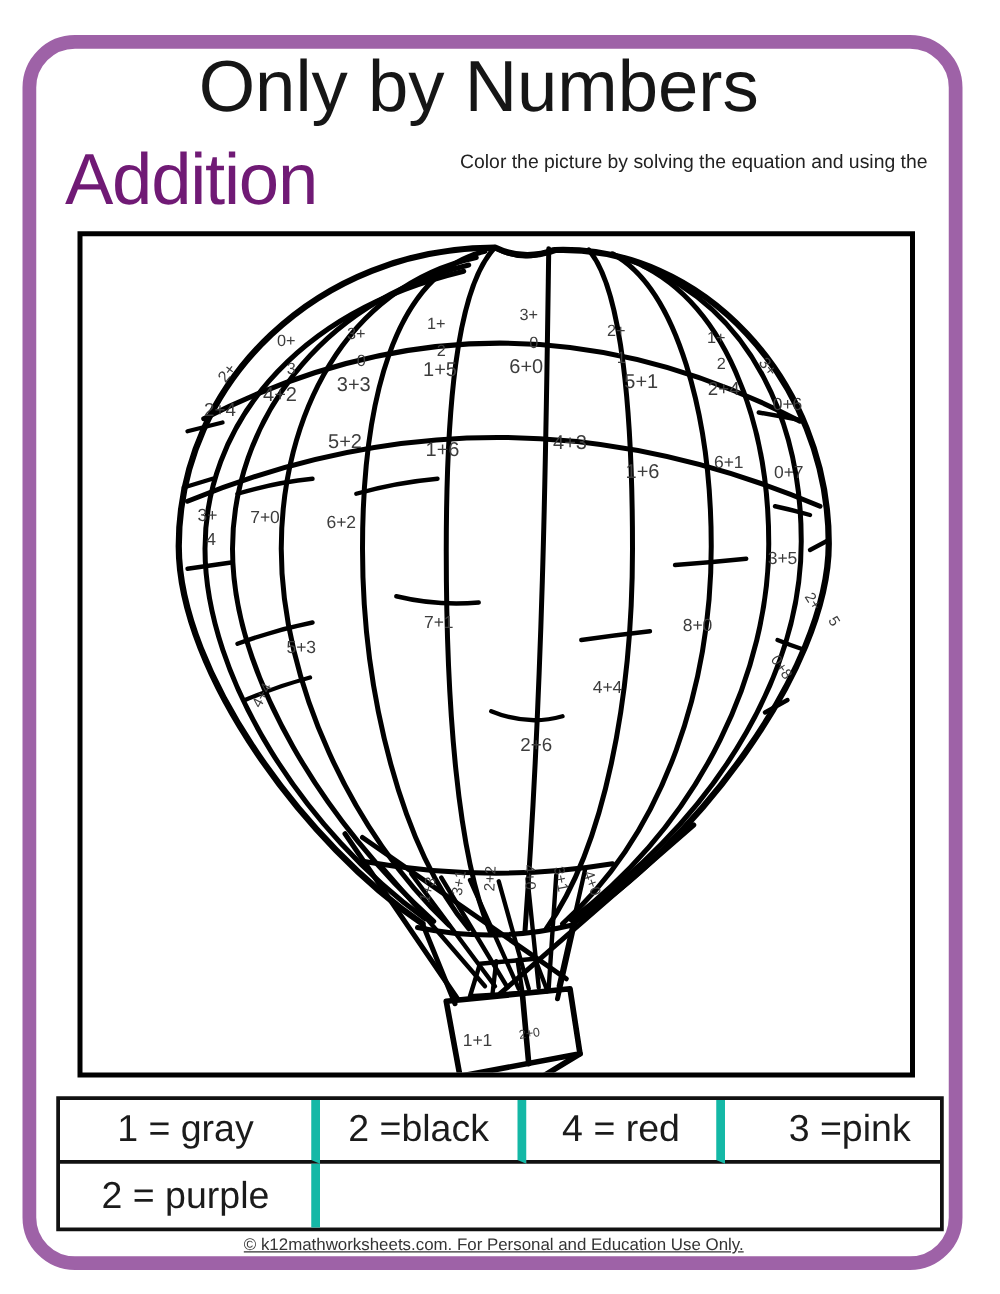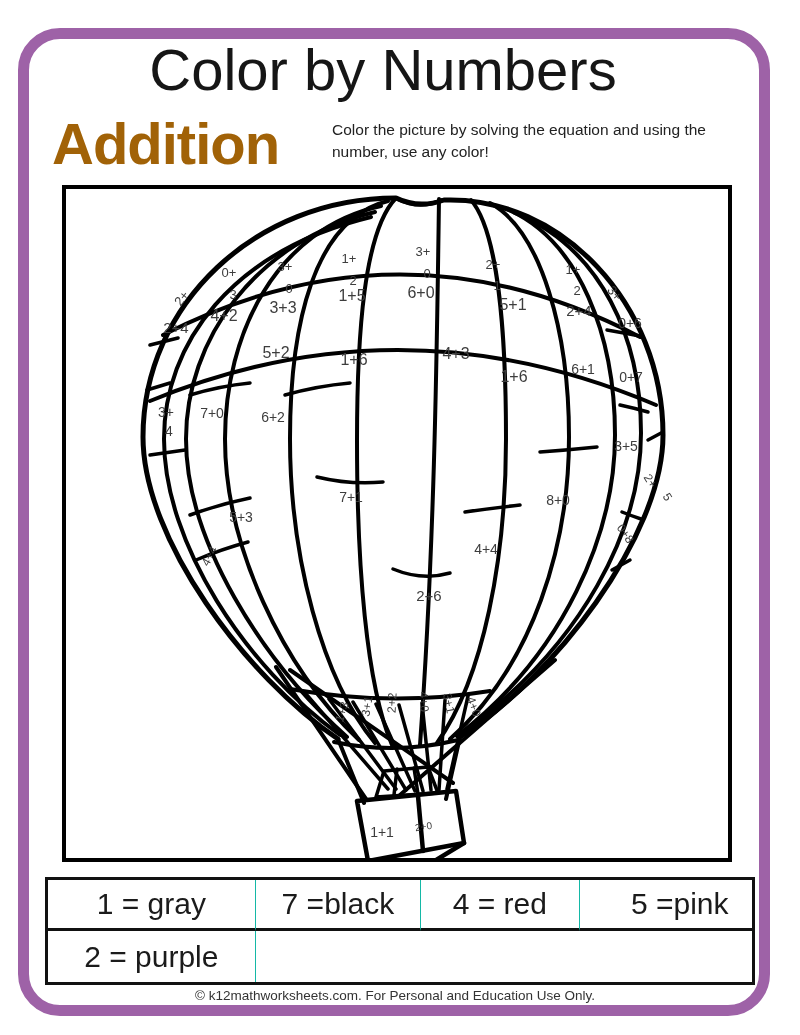--- a/index.html
+++ b/index.html
@@ -11,67 +11,66 @@
   .frame{
     position:absolute;left:18px;top:28px;width:730px;height:966px;
     border:11px solid #9e62a7;border-radius:42px;background:#fff;
   }
   .title{
     position:absolute;left:0;top:36px;width:766px;text-align:center;
     font-size:58px;font-weight:400;color:#161616;letter-spacing:0px;
   }
   .subtitle{
     position:absolute;left:52px;top:110px;
-    font-size:58px;font-weight:700;color:#a16207;letter-spacing:-1px;
+    font-size:58px;font-weight:400;color:#701a75;letter-spacing:-1px;
   }
   .instructions{
     position:absolute;left:332px;top:119px;width:410px;
     font-size:15.5px;line-height:1.45;color:#222;
   }
-  .instructions span{display:block;}
+  .instructions span{display:block;text-align:right;}
   .picture-box{
     position:absolute;left:62px;top:185px;width:662px;height:669px;
     border:4px solid #000;background:#fff;
   }
   .picture-box svg{display:block;}
   .eq-text{
     font-family:"Liberation Sans","DejaVu Sans",sans-serif;
     fill:#3d3d3d;
   }
   .color-key{
     position:absolute;left:45px;top:877px;width:710px;height:108px;
     border:3px solid #111;box-sizing:border-box;
     display:grid;grid-template-columns:29.5% 23.5% 22.5% 24.5%;
     grid-template-rows:1fr 1fr;
   }
   .key-cell{
     display:flex;align-items:center;justify-content:center;
     font-size:30px;color:#1b1b1b;
-    border-right:1px solid #14b8a6;border-bottom:3px solid #111;
+    border-right:7px solid #14b8a6;border-bottom:3px solid #111;
     box-sizing:border-box;white-space:nowrap;
   }
   .key-cell:nth-child(4n){border-right:none;padding-left:28px;}
   .key-cell:nth-child(n+5){border-bottom:none;}
   .footer{
     position:absolute;left:0;top:988px;width:790px;text-align:center;
     font-size:13.5px;color:#333;
   }
-  .footer span{}
+  .footer span{text-decoration:underline;}
 </style>
 </head>
 <body>
 
 <div class="frame"></div>
 
-<div class="title">Color by Numbers</div>
+<div class="title">Only by Numbers</div>
 <div class="subtitle">Addition</div>
 
 <div class="instructions">
   <span>Color the picture by solving the equation and  using the</span>
-  <span>number, use any color!</span>
 </div>
 
 <div class="picture-box">
   <svg width="662" height="669" viewBox="0 0 662 669" fill="none" stroke="#000" stroke-linecap="round" stroke-linejoin="round">
 
     <g stroke-width="5">
       <path d="M272,550 C180,488 77,350 77,248 C77,115 190,9 330,9 Q353,20 378,11 C495,7 597,115 597,246 C597,348 486,490 394,548"></path>
       <path d="M332,10 Q353,21 376,11" stroke-width="4"></path>
     </g>
 
@@ -198,21 +197,21 @@
         <text x="379" y="515" class="eq-text" font-size="12" text-anchor="middle" stroke="none" transform="rotate(79 379 515)">3+1</text>
         <text x="404" y="519" class="eq-text" font-size="12" text-anchor="middle" stroke="none" transform="rotate(70 404 519)">4+0</text>
         <text x="316" y="648" class="eq-text" font-size="14" text-anchor="middle" stroke="none">1+1</text>
         <text x="358" y="641" class="eq-text" font-size="10" text-anchor="middle" stroke="none" transform="rotate(-8 358 641)">2+0</text>
       </g>
   </svg>
 </div>
 
 <div class="color-key">
   <div class="key-cell">1 = gray</div>
-  <div class="key-cell">7 =black</div>
+  <div class="key-cell">2 =black</div>
   <div class="key-cell">4 = red</div>
-  <div class="key-cell">5 =pink</div>
+  <div class="key-cell">3 =pink</div>
   <div class="key-cell">2 = purple</div>
 </div>
 
 <div class="footer">
   <span>© k12mathworksheets.com. For Personal and Education Use Only.</span>
 </div>
 
 </body></html>

